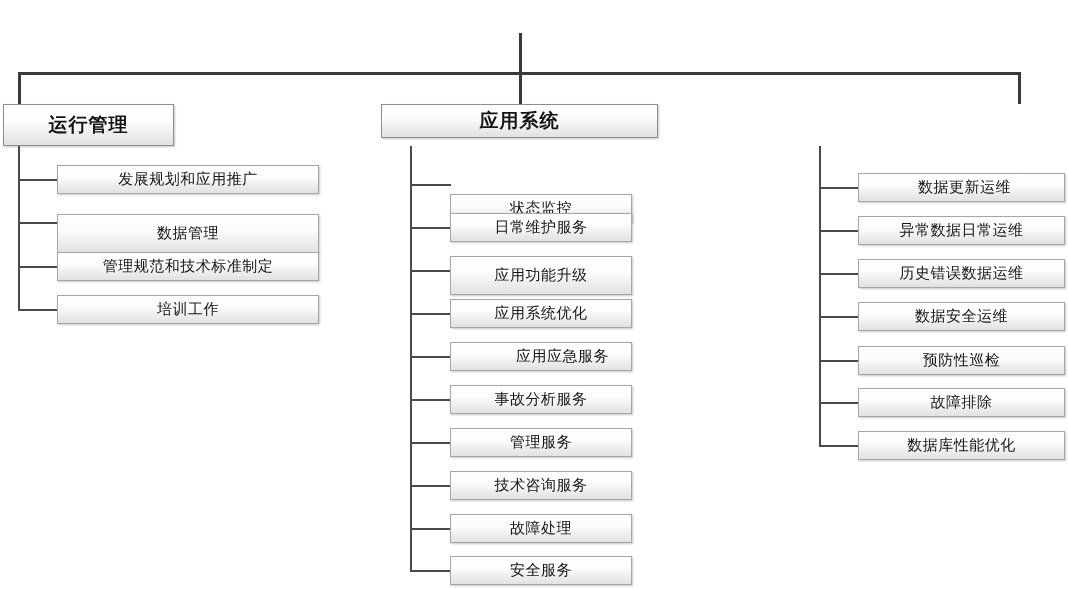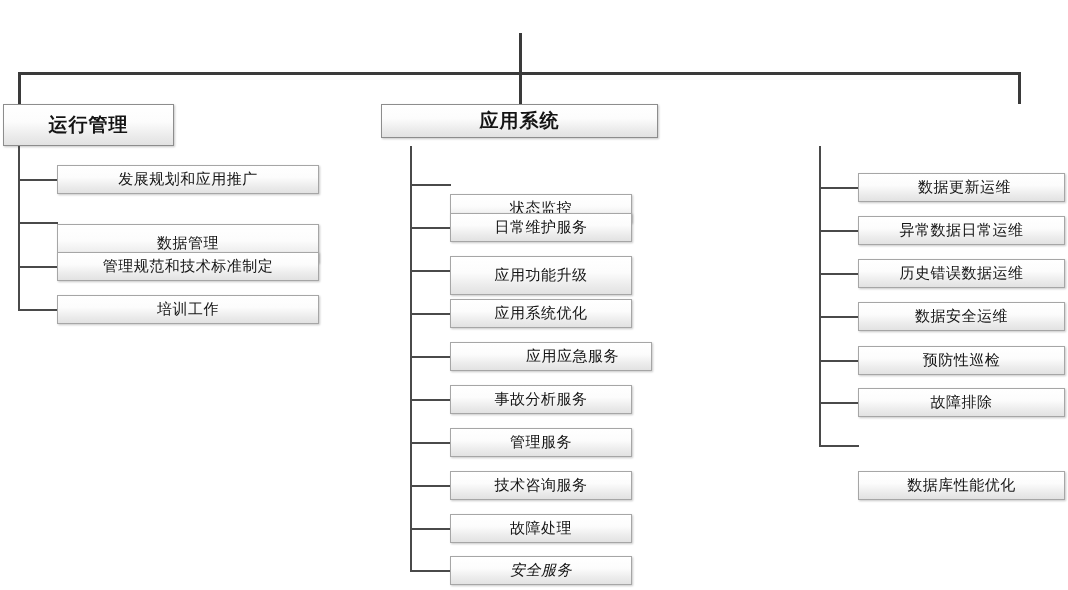--- a/index.html
+++ b/index.html
@@ -82,21 +82,21 @@
   <div class="conn conn-thin-v" style="left:18px; top:146px; height:165px;"></div>
 
   <div class="conn conn-thin-h" style="left:18px; top:179px; width:40px;"></div>
   <div class="conn conn-thin-h" style="left:18px; top:222px; width:40px;"></div>
   <div class="conn conn-thin-h" style="left:18px; top:266px; width:40px;"></div>
   <div class="conn conn-thin-h" style="left:18px; top:309px; width:40px;"></div>
 
   <div class="node node-leaf" style="left:57px; top:165px; width:262px; height:29px;">
     <span>发展规划和应用推广</span>
   </div>
-  <div class="node node-leaf" style="left:57px; top:224px; width:262px; height:39px;">
+  <div class="node node-leaf" style="left:57px; top:214px; width:262px; height:39px;">
     <span>数据管理</span>
   </div>
   <div class="node node-leaf" style="left:57px; top:252px; width:262px; height:29px;">
     <span>管理规范和技术标准制定</span>
   </div>
   <div class="node node-leaf" style="left:57px; top:295px; width:262px; height:29px;">
     <span>培训工作</span>
   </div>
 
   <div class="node node-branch" style="left:381px; top:104px; width:277px; height:34px;">
@@ -121,36 +121,36 @@
   </div>
   <div class="node node-leaf" style="left:450px; top:213px; width:182px; height:29px;">
     <span>日常维护服务</span>
   </div>
   <div class="node node-leaf" style="left:450px; top:256px; width:182px; height:39px;">
     <span>应用功能升级</span>
   </div>
   <div class="node node-leaf" style="left:450px; top:299px; width:182px; height:29px;">
     <span>应用系统优化</span>
   </div>
-  <div class="node node-leaf" style="left:450px; top:342px; width:202px; height:29px;padding-left:43px;">
+  <div class="node node-leaf" style="left:450px; top:342px; width:182px; height:29px;padding-left:43px;">
     <span>应用应急服务</span>
   </div>
   <div class="node node-leaf" style="left:450px; top:385px; width:182px; height:29px;">
     <span>事故分析服务</span>
   </div>
   <div class="node node-leaf" style="left:450px; top:428px; width:182px; height:29px;">
     <span>管理服务</span>
   </div>
   <div class="node node-leaf" style="left:450px; top:471px; width:182px; height:29px;">
     <span>技术咨询服务</span>
   </div>
   <div class="node node-leaf" style="left:450px; top:514px; width:182px; height:29px;">
     <span>故障处理</span>
   </div>
-  <div class="node node-leaf" style="left:450px; top:556px; width:182px; height:29px;font-style:italic;">
+  <div class="node node-leaf" style="left:450px; top:556px; width:182px; height:29px;">
     <span>安全服务</span>
   </div>
 
 
   <div class="conn conn-thin-v" style="left:819px; top:146px; height:300px;"></div>
 
   <div class="conn conn-thin-h" style="left:819px; top:187px; width:40px;"></div>
   <div class="conn conn-thin-h" style="left:819px; top:230px; width:40px;"></div>
   <div class="conn conn-thin-h" style="left:819px; top:273px; width:40px;"></div>
   <div class="conn conn-thin-h" style="left:819px; top:316px; width:40px;"></div>
@@ -169,17 +169,17 @@
   </div>
   <div class="node node-leaf" style="left:858px; top:302px; width:207px; height:29px;">
     <span>数据安全运维</span>
   </div>
   <div class="node node-leaf" style="left:858px; top:346px; width:207px; height:29px;">
     <span>预防性巡检</span>
   </div>
   <div class="node node-leaf" style="left:858px; top:388px; width:207px; height:29px;">
     <span>故障排除</span>
   </div>
-  <div class="node node-leaf" style="left:858px; top:431px; width:207px; height:29px;margin-top:40px;">
+  <div class="node node-leaf" style="left:858px; top:431px; width:207px; height:29px;">
     <span>数据库性能优化</span>
   </div>
 
 </div>
 
 </body></html>

